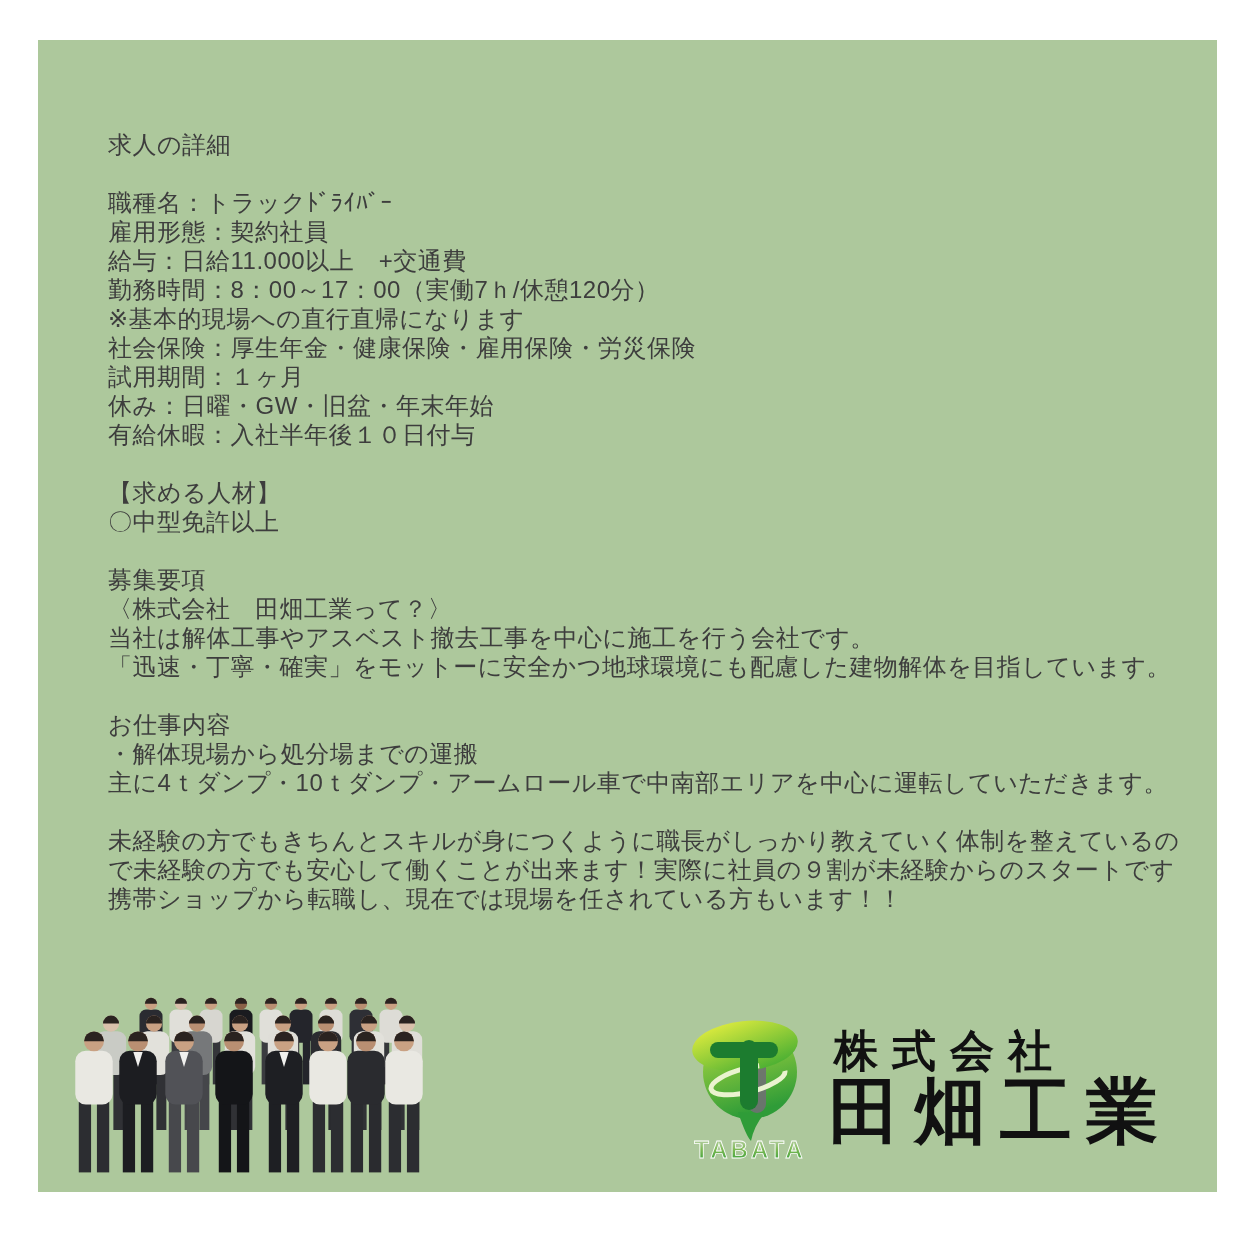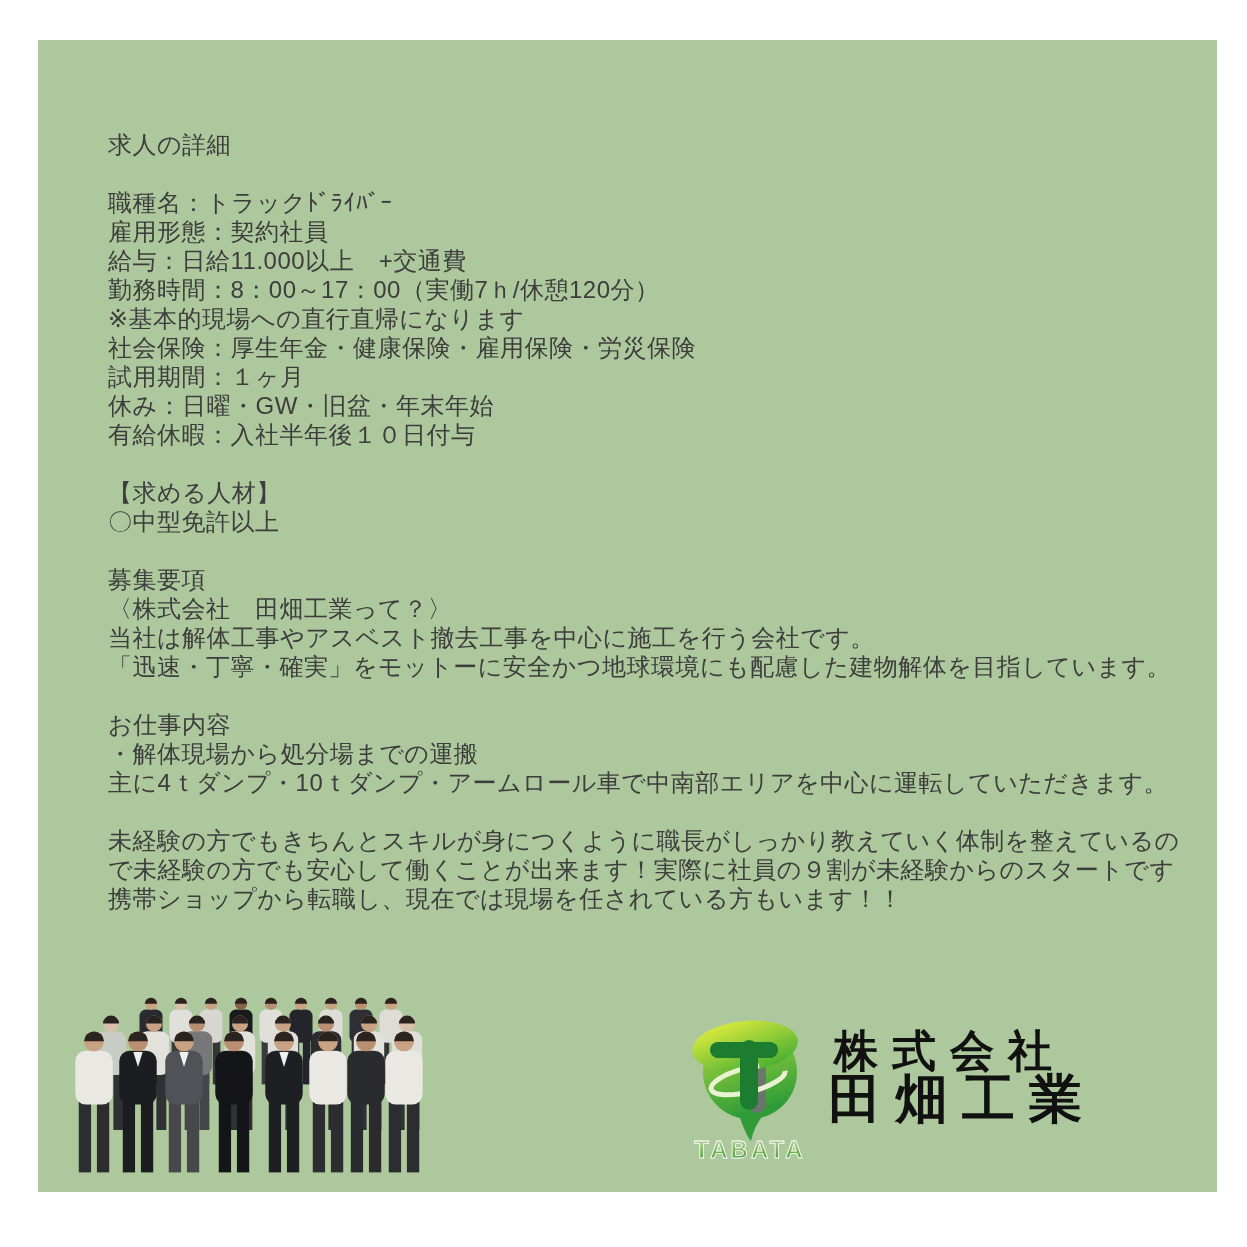--- a/index.html
+++ b/index.html
@@ -42,21 +42,21 @@
     position:absolute;left:146px;top:14px;
     color:var(--brand-ink);
     font-family:"DejaVu Serif","Liberation Serif",serif;
     font-size:44px;font-weight:600;letter-spacing:14px;
     white-space:nowrap;
   }
   .company-name{
     position:absolute;left:140px;top:56px;
     color:var(--brand-ink);
     font-family:"DejaVu Serif","Liberation Serif",serif;
-    font-size:53px;font-weight:700;letter-spacing:14px;
+    font-size:72px;font-weight:700;letter-spacing:14px;
     white-space:nowrap;
     text-align:center;
   }
 </style>
 </head>
 <body>
 
 <div class="page">
   <div class="sheet">
 

